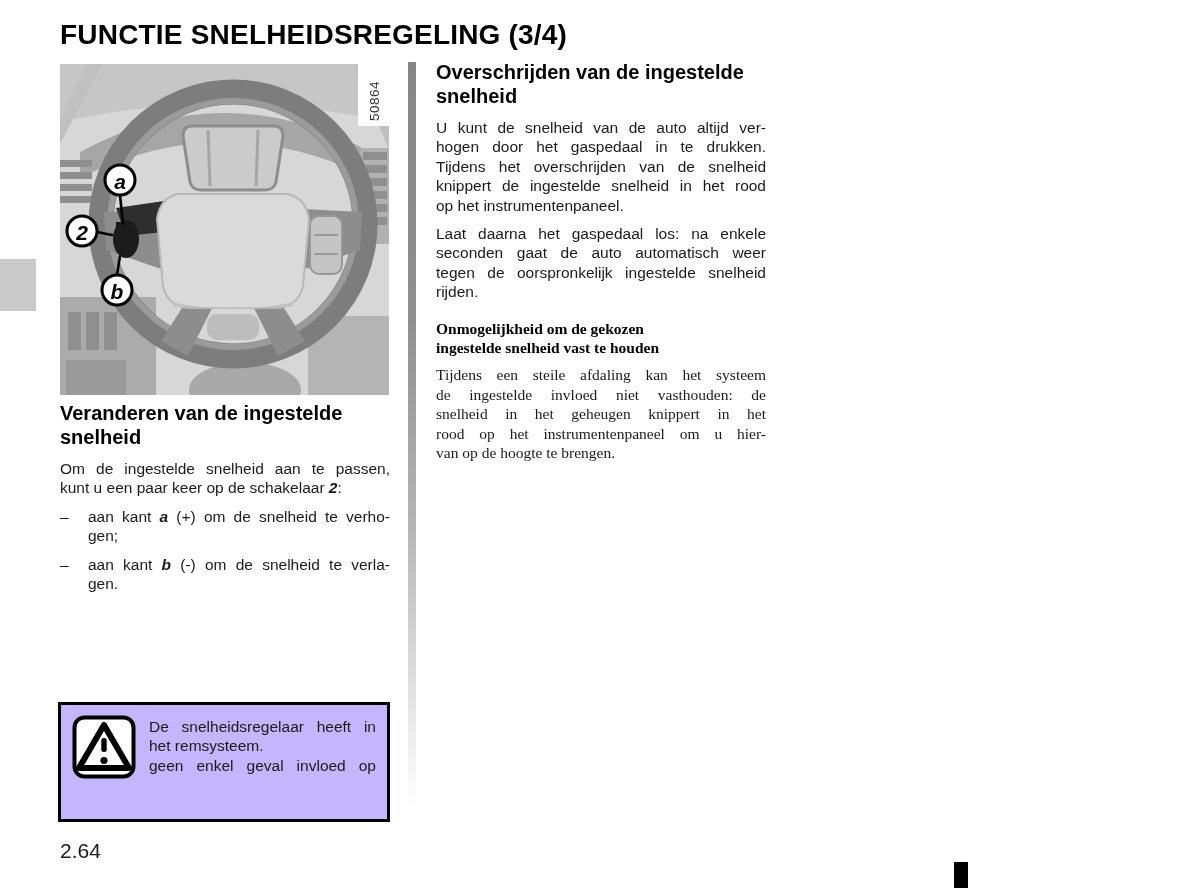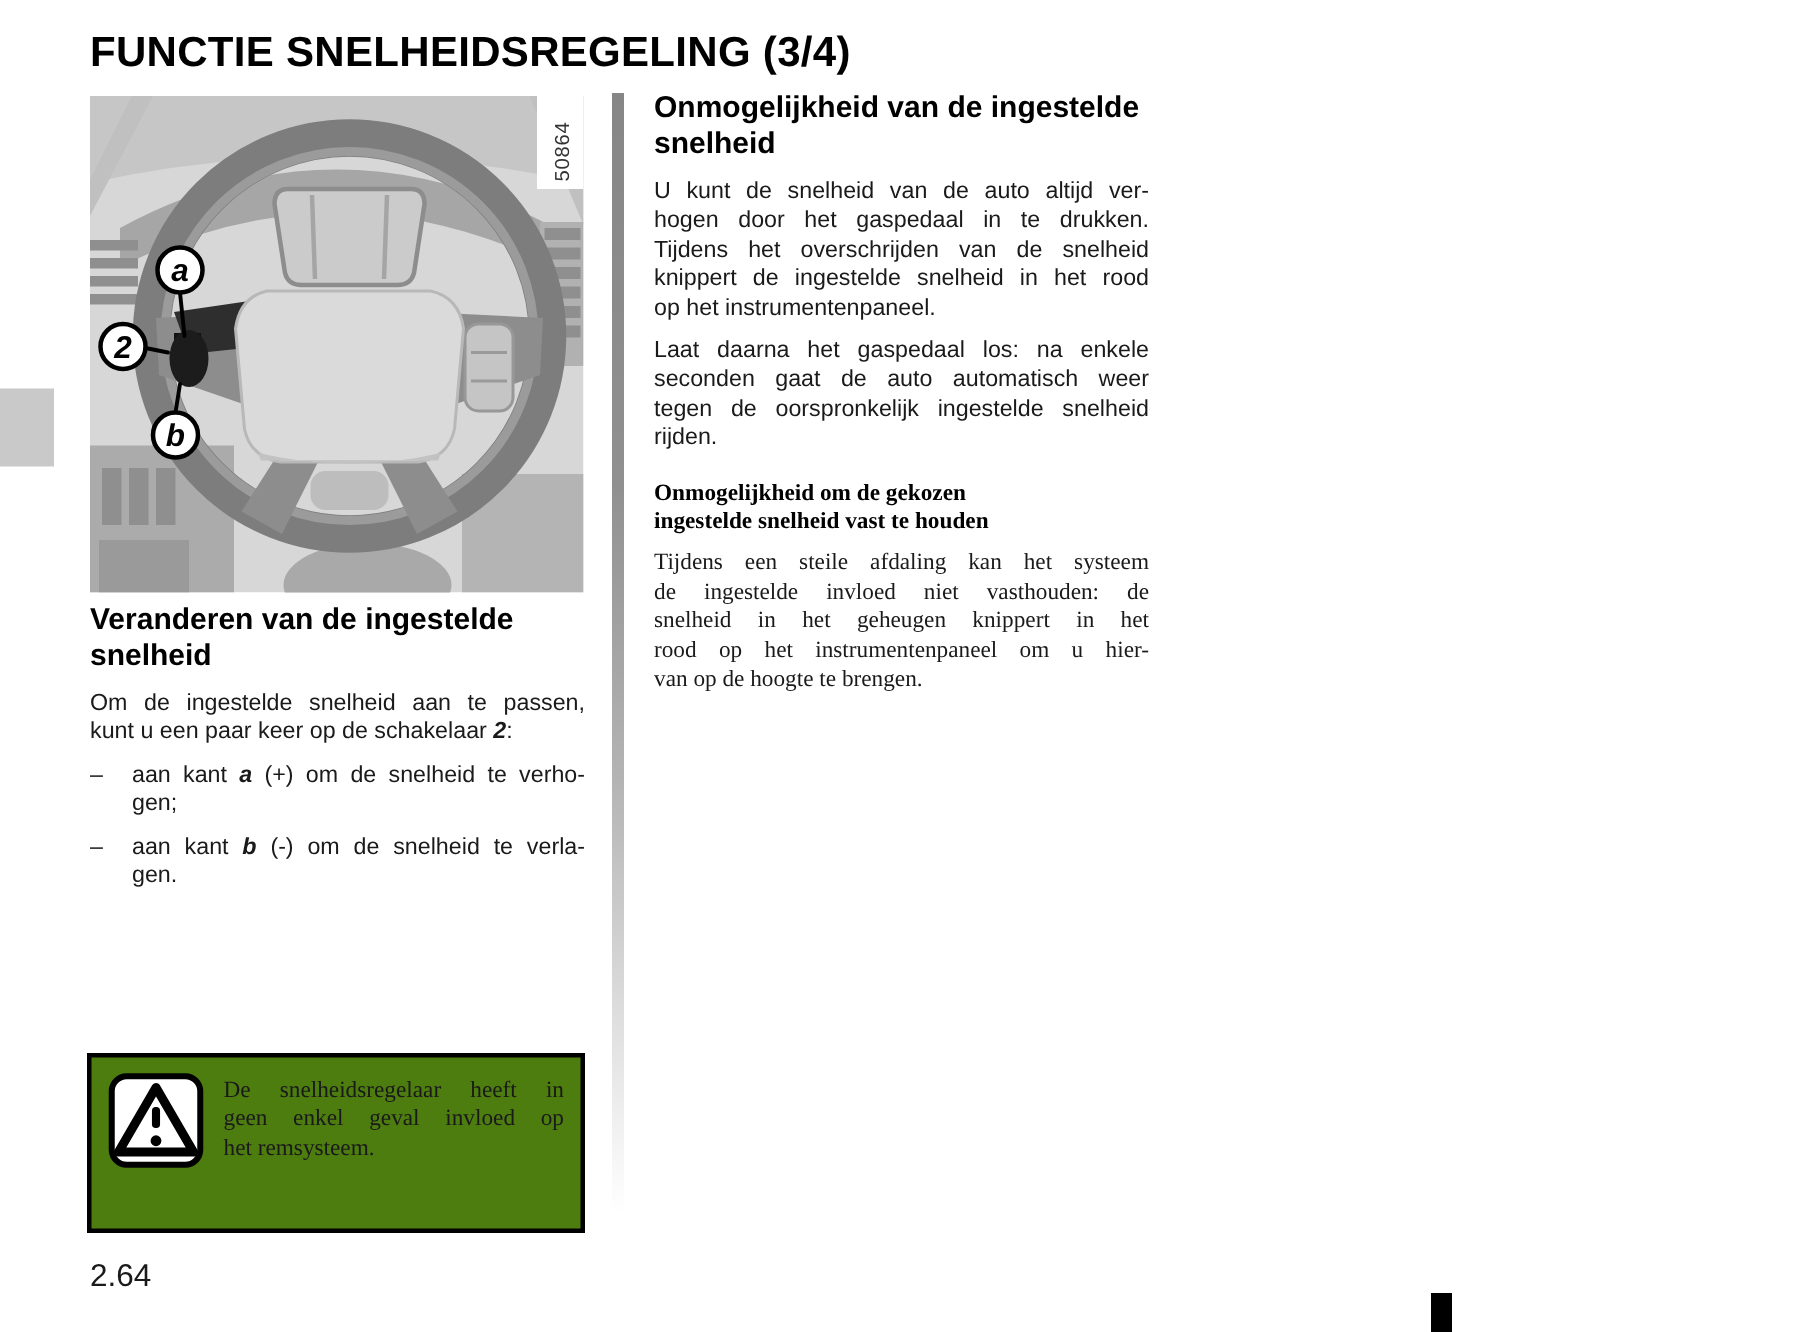--- a/index.html
+++ b/index.html
@@ -43,22 +43,22 @@
   .tline-last{text-align-last:left;}
   .nojust .tline{text-align:left;text-align-last:left;}
   .bi{font-weight:bold;font-style:italic;}
 
   .list-item{position:relative;padding-left:28px;margin:0 0 9px 0;}
   .list-item .marker{position:absolute;left:0;top:0;}
 
   
   .warning-box{
     left:58px;top:702px;width:332px;height:120px;box-sizing:border-box;
-    border:3px solid #000;background:#4d7c0f;
-    display:flex;align-items:flex-start;padding:10px 11px;gap:13px;font-family:Liberation Serif, serif;
+    border:3px solid #000;background:#c4b5fd;
+    display:flex;align-items:flex-start;padding:10px 11px;gap:13px;
   }
   .warning-box .wicon{flex:0 0 64px;}
   .warning-text{flex:1;font-size:15.5px;line-height:19.4px;margin-top:2px;}
 
   .page-number{left:60px;top:839px;font-size:21px;}
 
   .chapter-tab{left:0;top:259px;width:36px;height:52px;background:#c9c9c9;}
   .edge-marker{left:954px;top:862px;width:14px;height:26px;background:#000;}
 </style>
 </head>
@@ -149,21 +149,21 @@
       <rect x="298" y="0" width="31" height="62" fill="#ffffff"></rect>
       <text transform="translate(319,57) rotate(-90)" font-family="Liberation Sans, sans-serif" font-size="13.5" fill="#333333" letter-spacing="0.5">50864</text>
     </g>
   </svg>
 </div>
 
 <div class="abs divider"></div>
 
 <div class="abs col rightcol">
   <h2 class="nojust">
-      <div class="tline"><span>Onmogelijkheid van de ingestelde</span></div>
+      <div class="tline"><span>Overschrijden van de ingestelde</span></div>
       <div class="tline tline-last"><span>snelheid</span></div>
     </h2>
   <div class="para">
       <div class="tline"><span>U kunt de snelheid van de auto altijd ver-</span></div>
       <div class="tline"><span>hogen door het gaspedaal in te drukken.</span></div>
       <div class="tline"><span>Tijdens het overschrijden van de snelheid</span></div>
       <div class="tline"><span>knippert de ingestelde snelheid in het rood</span></div>
       <div class="tline tline-last"><span>op het instrumentenpaneel.</span></div>
     </div>
   <div class="para">
@@ -212,20 +212,20 @@
 
 <div class="abs warning-box">
   <svg class="wicon" width="64" height="64" viewBox="0 0 64 64">
     <rect x="2.5" y="2.5" width="59" height="59" rx="10" fill="#ffffff" stroke="#000" stroke-width="4"></rect>
     <path d="M32,10 L57,53 L7,53 Z" fill="#ffffff" stroke="#000" stroke-width="6" stroke-linejoin="round"></path>
     <rect x="29.3" y="23" width="5.4" height="14" rx="2.5" fill="#000"></rect>
     <circle cx="32" cy="45.5" r="3.6" fill="#000"></circle>
   </svg>
   <div class="warning-text">
       <div class="tline"><span>De snelheidsregelaar heeft in</span></div>
+      <div class="tline tline-last"><span>het remsysteem.</span></div>
       <div class="tline"><span>geen enkel geval invloed op</span></div>
-      <div class="tline tline-last"><span>het remsysteem.</span></div>
     </div>
 </div>
 
 <div class="abs page-number">2.64</div>
 
 <div class="abs edge-marker"></div>
 
 </body></html>

